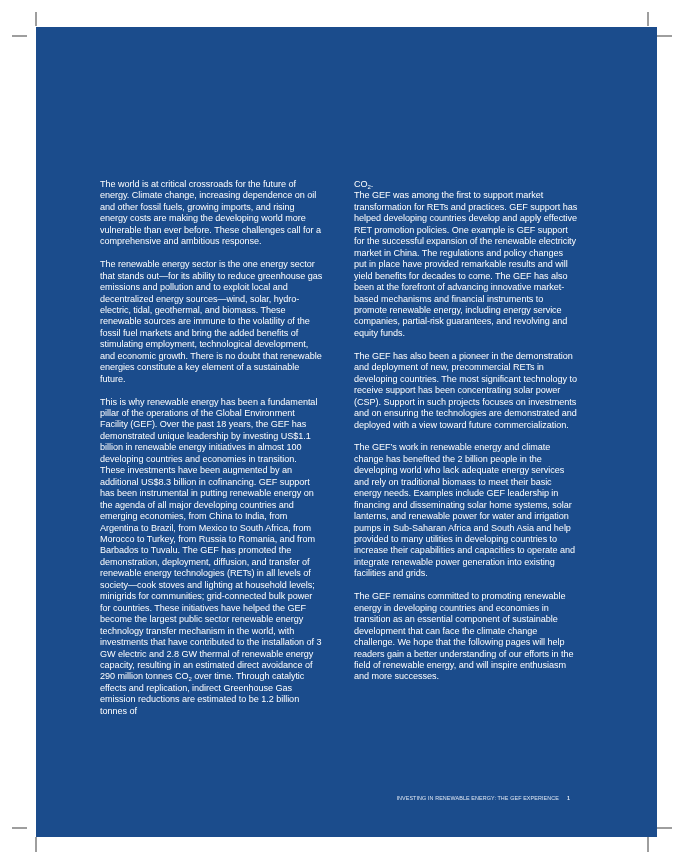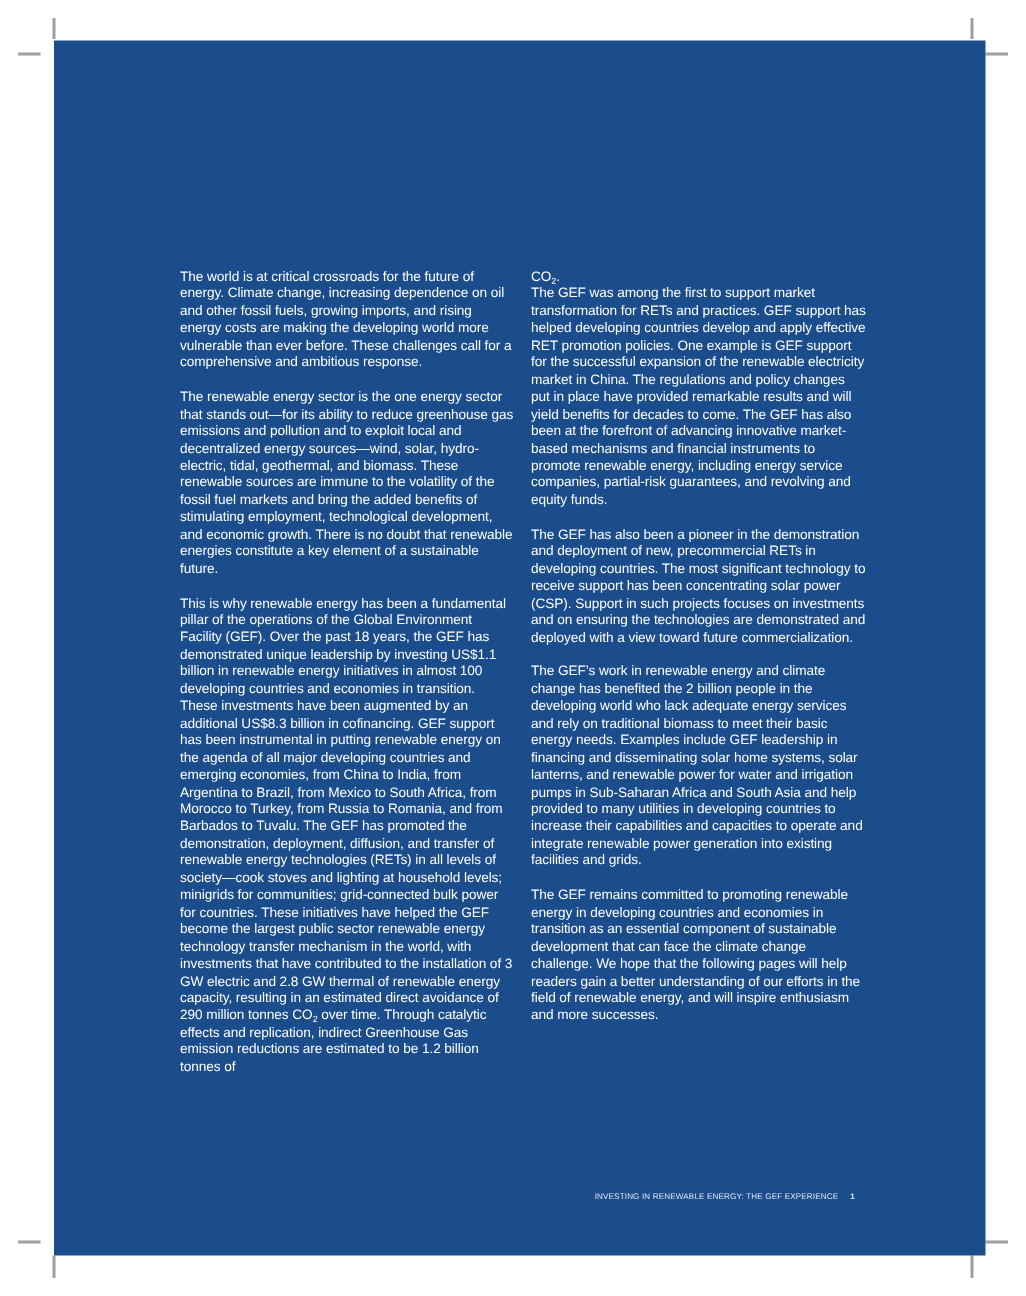--- a/index.html
+++ b/index.html
@@ -10,21 +10,21 @@
     .page {
       position: absolute; left: 36px; top: 27px; width: 621px; height: 810px;
       background: #1b4c8c;
     }
     .crop { position: absolute; background: #9e9e9e; }
     .col {
       position: absolute; top: 179px; width: 224px;
       color: #ffffff; font-size: 9.1px; line-height: 11.45px;
       letter-spacing: -0.05px;
     }
-    .col.left { left: 120px; }
+    .col.left { left: 100px; }
     .col.right { left: 354px; }
     .col p { margin: 0 0 11.45px 0; }
     .col p.tight { margin: 0; }
     sub { font-size: 6px; line-height: 0; vertical-align: -2px; }
     .footer {
       position: absolute; top: 795px; left: 380px; width: 190px; text-align: right;
       color: #dfe7f3; font-size: 5.4px; letter-spacing: 0.1px; white-space: nowrap;
     }
     .footer .pnum { display: inline-block; margin-left: 8px; font-weight: bold; }
   </style>

